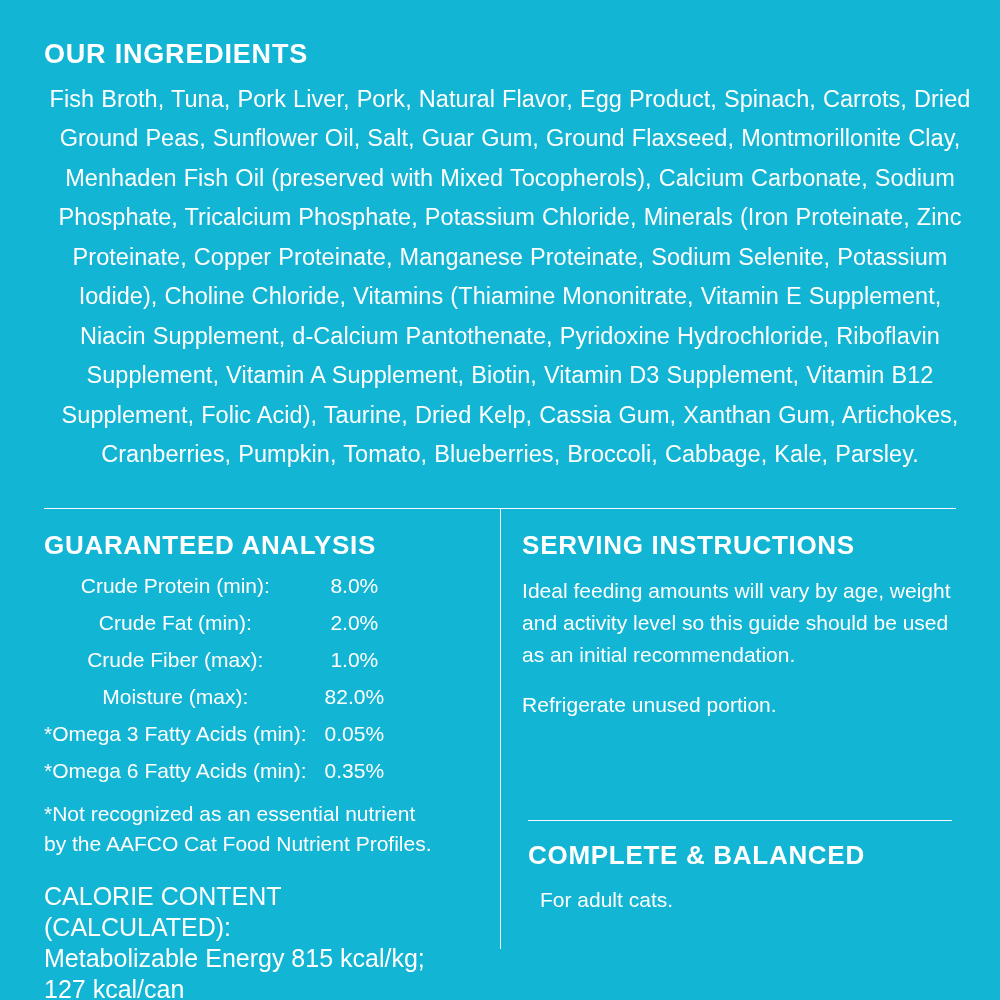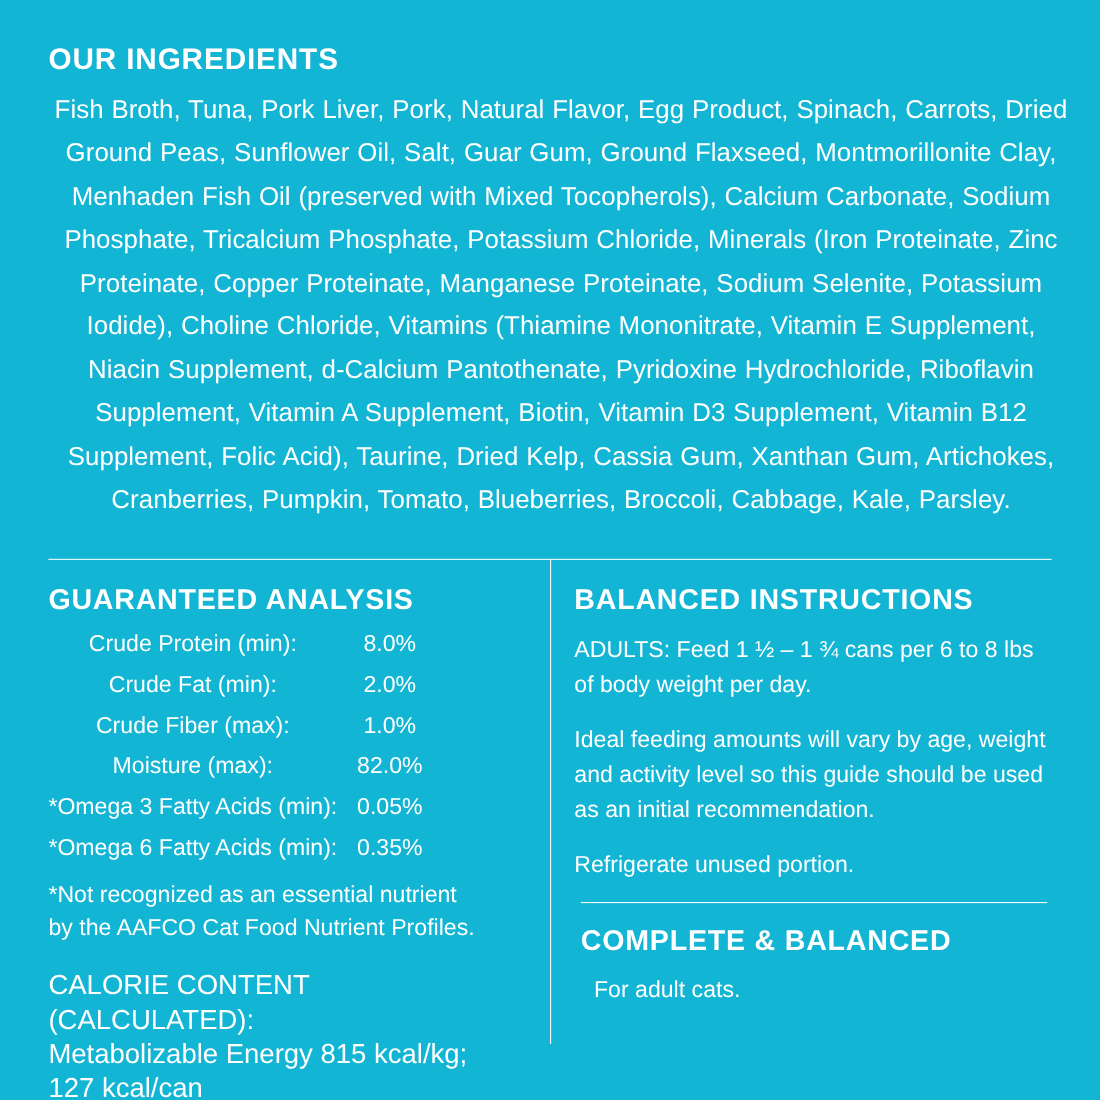--- a/index.html
+++ b/index.html
@@ -186,22 +186,21 @@
         <span>*Not recognized as an essential nutrient</span><br>
         <span> by the AAFCO Cat Food Nutrient Profiles.</span>
       </p>
       <p class="calorie">
         <span>CALORIE CONTENT (CALCULATED):</span><br>
         <span>Metabolizable Energy 815 kcal/kg; 127 kcal/can</span>
       </p>
     </div>
 
     <div class="col-right">
-      <h2 class="si-title">BALANCED INSTRUCTIONS</h2>
-      <p class="serving-p">ADULTS: Feed 1 ½ – 1 ¾ cans per 6 to 8 lbs of body weight per day.</p>
+      <h2 class="si-title">SERVING INSTRUCTIONS</h2>
       <p class="serving-p">Ideal feeding amounts will vary by age, weight and activity level so this guide should be used as an initial recommendation.</p>
       <p class="serving-p">Refrigerate unused portion.</p>
     </div>
 
   </div>
 
   <div class="complete-block">
     <h2 class="cb-title">COMPLETE &amp; BALANCED</h2>
     <p class="complete-sub">For adult cats.</p>
   </div>

